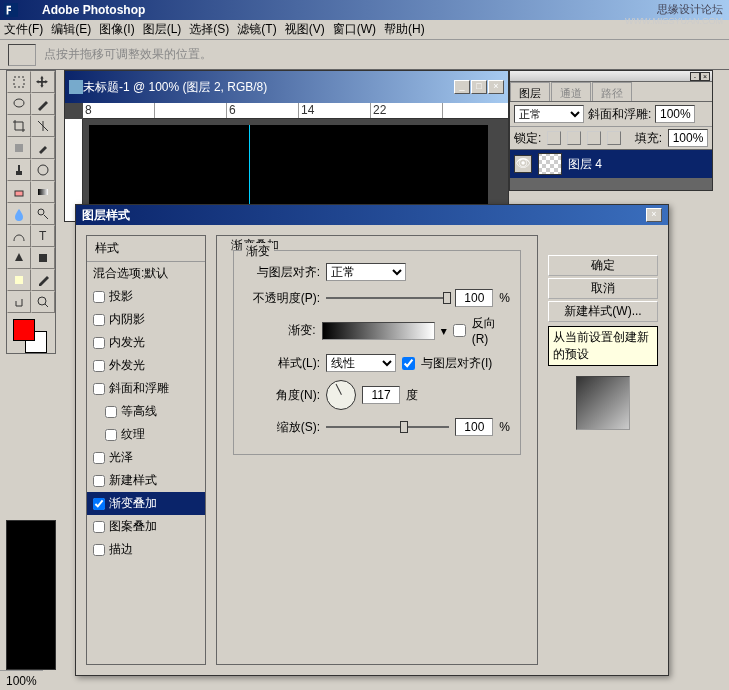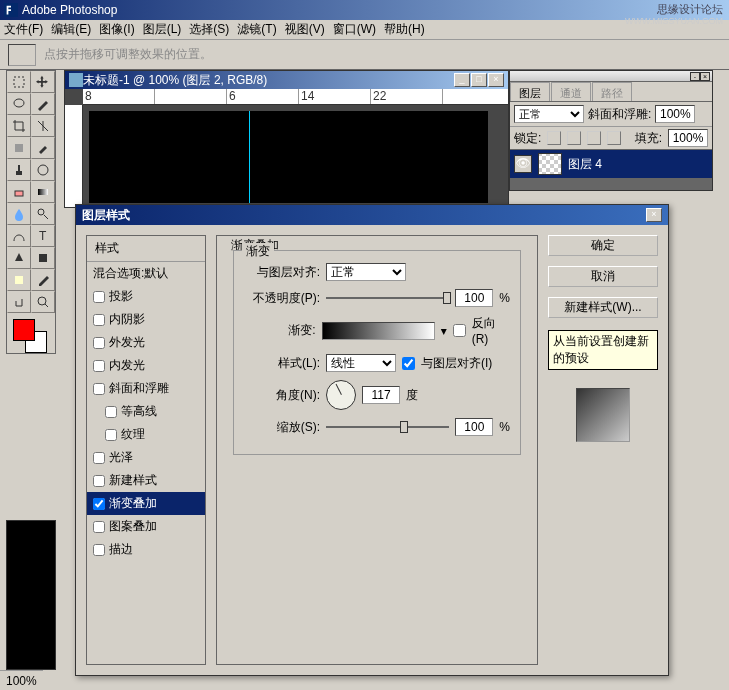--- a/index.html
+++ b/index.html
@@ -1,35 +1,35 @@
 <!DOCTYPE html>
 <html><head>
 <meta charset="utf-8">
 <style>
 * { box-sizing: border-box; margin: 0; padding: 0; font-family: "SimSun", Arial, sans-serif; font-size: 12px; }
 body { background: #d4d0c8; width: 729px; height: 690px; overflow: hidden; position: relative; }
 .titlebar { background: linear-gradient(to right, #0a246a, #a6caf0); color: #fff; height: 20px; display: flex; align-items: center; padding: 0 4px; }
 .titlebar-icon { width: 14px; height: 14px; margin-right: 4px; }
-.titlebar-text { flex: 1; font-weight: normal; }
+.titlebar-text { flex: 1; font-weight: bold; margin-left: 20px; }
 .titlebar-btns { display: flex; gap: 1px; }
 .tbtn { width: 16px; height: 14px; background: #d4d0c8; border: 1px solid #fff; border-right-color: #555; border-bottom-color: #555; font-size: 9px; text-align: center; line-height: 11px; cursor: pointer; }
 .menubar { background: #d4d0c8; height: 20px; display: flex; align-items: center; padding: 0 4px; border-bottom: 1px solid #999; }
 .menubar span { margin-right: 8px; cursor: pointer; }
 .optbar { background: #d4d0c8; height: 30px; display: flex; align-items: center; padding: 0 8px; border-bottom: 1px solid #666; color: #888; }
 .optbar-tool { width: 28px; height: 22px; border: 1px inset #999; margin-right: 8px; background: #d4d0c8; }
 .workarea { position: relative; height: 620px; background: #d4d0c8; }
 .toolbox { position: absolute; left: 6px; top: 0; width: 50px; background: #d4d0c8; border: 1px solid #666; }
 .toolbox-grid { display: grid; grid-template-columns: 1fr 1fr; gap: 0; }
 .tool { width: 24px; height: 22px; border: 1px outset #d4d0c8; display: flex; align-items: center; justify-content: center; cursor: pointer; }
 .tool svg { width: 14px; height: 14px; }
 .fgbg { height: 40px; position: relative; }
 .fg-sw { position: absolute; left: 6px; top: 6px; width: 22px; height: 22px; background: #ff0000; border: 1px solid #000; }
 .bg-sw { position: absolute; left: 18px; top: 18px; width: 22px; height: 22px; background: #fff; border: 1px solid #000; }
 .docwin { position: absolute; left: 64px; top: 0; width: 445px; background: #d4d0c8; border: 1px solid #333; }
-.doc-title { background: linear-gradient(to right, #0a246a, #a6caf0); color: #fff; height: 18px; display: flex; align-items: center; padding: 0 4px; }
+.doc-title { background: linear-gradient(to right, #0a246a, #a6caf0); color: #fff; height: 32px; display: flex; align-items: center; padding: 0 4px; }
 .doc-title span { flex: 1; }
 .canvas-area { background: #474747; height: 118px; position: relative; }
 .ruler-h { position: absolute; left: 18px; top: 0; right: 0; height: 16px; background: #fff; border-bottom: 1px solid #333; display: flex; font-size: 8px; color: #333; }
 .ruler-h span { width: 72px; border-right: 1px solid #999; padding-left: 2px; }
 .ruler-v { position: absolute; left: 0; top: 16px; width: 18px; bottom: 0; background: #fff; border-right: 1px solid #333; }
 .black-canvas { position: absolute; left: 24px; top: 22px; right: 20px; bottom: 4px; background: #000; }
 .guide { position: absolute; top: 0; bottom: 0; left: 160px; width: 1px; background: #00cfff; }
 .layers-panel { position: absolute; right: 16px; top: 0; width: 204px; background: #d4d0c8; border: 1px solid #333; }
 .panel-tbar { background: linear-gradient(to bottom, #eee, #ccc); height: 11px; border-bottom: 1px solid #666; display: flex; justify-content: flex-end; align-items: center; padding-right: 2px; }
 .pt-close { width: 10px; height: 9px; background: #d4d0c8; border: 1px solid #333; font-size: 7px; line-height: 7px; text-align: center; }
@@ -60,21 +60,21 @@
 .sub-fieldset-label { position: absolute; top: -8px; left: 8px; background: #d4d0c8; padding: 0 4px; }
 .form-row { display: flex; align-items: center; margin-bottom: 8px; gap: 6px; }
 .form-row label { width: 76px; text-align: right; }
 .slider { flex: 1; height: 18px; position: relative; }
 .slider-track { position: absolute; top: 8px; left: 0; right: 0; height: 2px; background: #666; }
 .slider-thumb { position: absolute; top: 3px; width: 8px; height: 12px; background: #d4d0c8; border: 1px solid #333; }
 .num-input { width: 38px; border: 1px inset #999; background: #fff; text-align: center; padding: 1px; }
 .grad-preview { width: 120px; height: 18px; background: linear-gradient(to right, #000, #fff); border: 1px inset #999; display: inline-block; }
 .angle-dial { width: 30px; height: 30px; border: 1px solid #333; border-radius: 50%; background: #f0f0e8; position: relative; }
 .angle-line { position: absolute; left: 50%; top: 50%; width: 12px; height: 1px; background: #333; transform-origin: 0 0; transform: rotate(-117deg); }
-.dlg-btns { width: 110px; display: flex; flex-direction: column; gap: 10px; }
+.dlg-btns { width: 110px; display: flex; flex-direction: column; gap: 2px; margin-top: 20px; }
 .dlg-btn { height: 21px; background: #d4d0c8; border: 1px outset #fff; cursor: pointer; text-align: center; line-height: 19px; }
 .tooltip { background: #ffffe1; border: 1px solid #000; padding: 2px 4px; font-size: 12px; margin-top: 2px; }
 .preview-sw { width: 54px; height: 54px; background: linear-gradient(135deg, #333, #ccc); border: 1px inset #999; margin-top: 8px; align-self: center; }
 .statusbar { position: absolute; bottom: 0; left: 0; height: 20px; background: #d4d0c8; border-top: 1px solid #999; display: flex; align-items: center; padding: 0 6px; font-size: 11px; }
 .canvas-strip { position: absolute; left: 6px; top: 450px; width: 50px; height: 150px; background: #000; border: 1px solid #333; }
 .watermark { position: absolute; right: 6px; top: 2px; color: #445; font-size: 11px; }
 .watermark2 { position: absolute; right: 6px; top: 16px; color: #ccc; font-size: 9px; }
 select { background: #fff; border: 1px inset #999; }
 </style>
 </head>
@@ -314,25 +314,25 @@
             <div class="style-item">
               <input type="checkbox" style="">
               <span>投影</span>
             </div>
             <div class="style-item">
               <input type="checkbox" style="">
               <span>内阴影</span>
             </div>
             <div class="style-item">
               <input type="checkbox" style="">
+              <span>内发光</span>
+            </div>
+            <div class="style-item">
+              <input type="checkbox" style="">
               <span>外发光</span>
-            </div>
-            <div class="style-item">
-              <input type="checkbox" style="">
-              <span>内发光</span>
             </div>
             <div class="style-item">
               <input type="checkbox" style="">
               <span>斜面和浮雕</span>
             </div>
             <div class="style-item" style="padding-left: 18px;">
               <input type="checkbox" style="">
               <span>等高线</span>
             </div>
             <div class="style-item" style="padding-left: 18px;">

